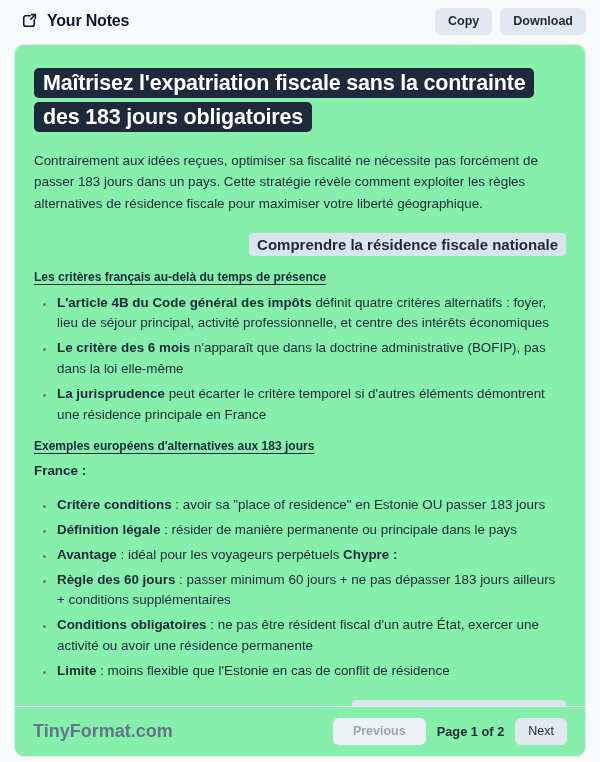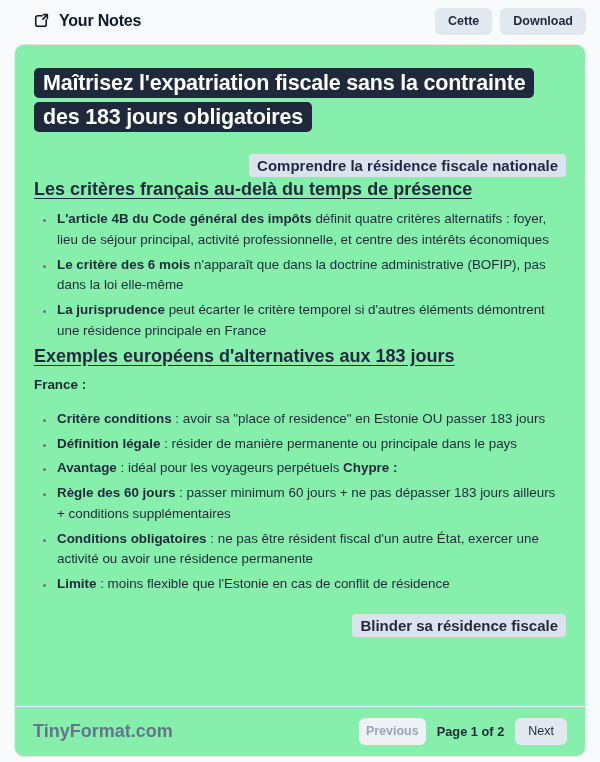--- a/index.html
+++ b/index.html
@@ -6,21 +6,21 @@
   html, body { width: 600px; height: 762px; }
   body {
     font-family: "Liberation Sans", sans-serif;
     background: #f8fafc;
     color: #1e293b;
     overflow: hidden;
   }
   
   .topbar {
     display: flex; align-items: center; justify-content: space-between;
-    padding: 8px 14px 7px 32px;
+    padding: 8px 14px 7px 20px;
   }
   .topbar-left { display: flex; align-items: center; gap: 9px; }
   .app-icon { width: 18px; height: 18px; display: block; }
   .topbar-title { font-size: 16px; font-weight: 700; color: #0f172a; letter-spacing: -0.2px; }
   .topbar-actions { display: flex; gap: 8px; }
   .btn {
     border: none; cursor: pointer;
     background: #e2e8f0; color: #1e293b;
     font-family: inherit; font-size: 12.5px; font-weight: 600;
     padding: 7px 13px; border-radius: 6px; line-height: 1;
@@ -51,43 +51,43 @@
     font-size: 13.4px; line-height: 1.58; color: #1e293b;
   }
   .h2-row { margin-top: 19px; text-align: right; }
   .h2-row .hl2 {
     display: inline-block;
     background: #dbe3ee; color: #1e293b;
     font-size: 15px; font-weight: 700;
     padding: 3px 8px; border-radius: 4px;
   }
   h3.sub {
-    margin-top: 2px;
-    font-size: 18px; font-weight: 700; color: #1e293b;
+    margin-top: 14px;
+    font-size: 12px; font-weight: 700; color: #1e293b;
     text-decoration: underline; text-underline-offset: 2.5px;
   }
   ul.bullets { margin: 9px 0 0 0; padding-left: 22px; }
   ul.bullets li {
     font-size: 13.4px; line-height: 1.55; margin-bottom: 4px; padding-left: 1px;
   }
   ul.bullets li::marker { color: #6b7280; font-size: 10.5px; }
   p.bold-line { margin: 10px 0 17px 0; font-size: 13.4px; font-weight: 700; }
   .gap-lg { margin-top: 19px; }
   
   .card-footer {
     border-top: 1px solid #e8edf3;
     padding: 11px 18px;
     display: flex; align-items: center; justify-content: space-between;
   }
   .brand { font-size: 18px; font-weight: 600; color: #64748b; }
   .pager { display: flex; align-items: center; gap: 11px; }
   .btn-prev {
     background: #eef2f7; color: #9aa5b4;
     font-size: 12.5px; font-weight: 600;
-    padding: 7px 7px; border-radius: 6px; border: none; line-height: 1;
+    padding: 7px 20px; border-radius: 6px; border: none; line-height: 1;
     font-family: inherit; cursor: default;
   }
   .page-label { font-size: 12.8px; font-weight: 700; color: #1e293b; }
   .btn-next {
     background: #e2e8f0; color: #1e293b;
     font-size: 12.5px; font-weight: 400;
     padding: 7px 13px; border-radius: 6px; border: none; line-height: 1;
     font-family: inherit; cursor: pointer;
   }
 </style>
@@ -97,30 +97,31 @@
 <header class="topbar">
   <div class="topbar-left">
     <svg class="app-icon" viewBox="0 0 24 24" fill="none" stroke="#0f172a" stroke-width="2.1" stroke-linecap="round" stroke-linejoin="round">
       <path d="M13.5 5 H7.8 A2.8 2.8 0 0 0 5 7.8 V16.2 A2.8 2.8 0 0 0 7.8 19 H16.2 A2.8 2.8 0 0 0 19 16.2 V10.5"></path>
       <path d="M15.5 3.5 H20.5 V8.5"></path>
       <path d="M20 4 L14.5 9.5"></path>
     </svg>
     <div class="topbar-title">Your Notes</div>
   </div>
   <div class="topbar-actions">
-    <button class="btn">Cette</button>
+    <button class="btn">Copy</button>
     <button class="btn">Download</button>
   </div>
 </header>
 
 <main class="card">
   <div class="card-body">
 
     <h1 class="doc-title"><span class="hl">Maîtrisez l'expatriation fiscale sans la contrainte des 183 jours obligatoires</span></h1>
 
+    <p class="intro">Contrairement aux idées reçues, optimiser sa fiscalité ne nécessite pas forcément de passer 183 jours dans un pays. Cette stratégie révèle comment exploiter les règles alternatives de résidence fiscale pour maximiser votre liberté géographique.</p>
 
     <div class="h2-row">
       <span class="hl2">Comprendre la résidence fiscale nationale</span>
     </div>
 
     <h3 class="sub">Les critères français au-delà du temps de présence</h3>
     <ul class="bullets">
         <li><strong>L'article 4B du Code général des impôts</strong> définit quatre critères alternatifs : foyer, lieu de séjour principal, activité professionnelle, et centre des intérêts économiques</li>
         <li><strong>Le critère des 6 mois</strong> n'apparaît que dans la doctrine administrative (BOFIP), pas dans la loi elle-même</li>
         <li><strong>La jurisprudence</strong> peut écarter le critère temporel si d'autres éléments démontrent une résidence principale en France</li>

